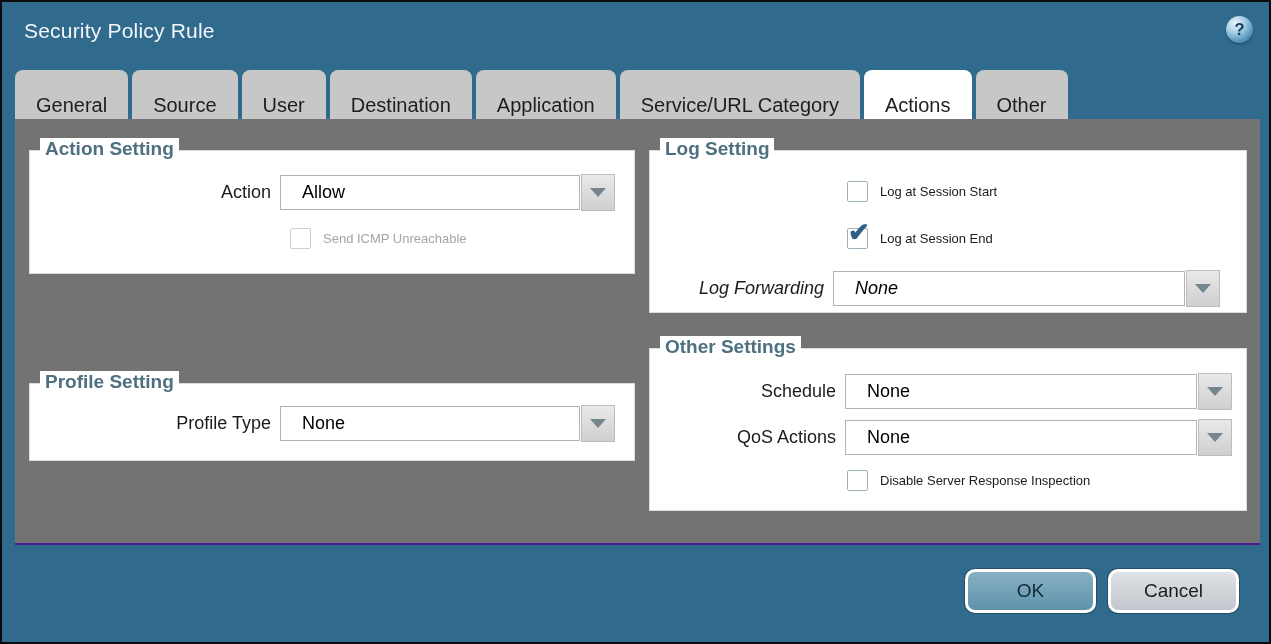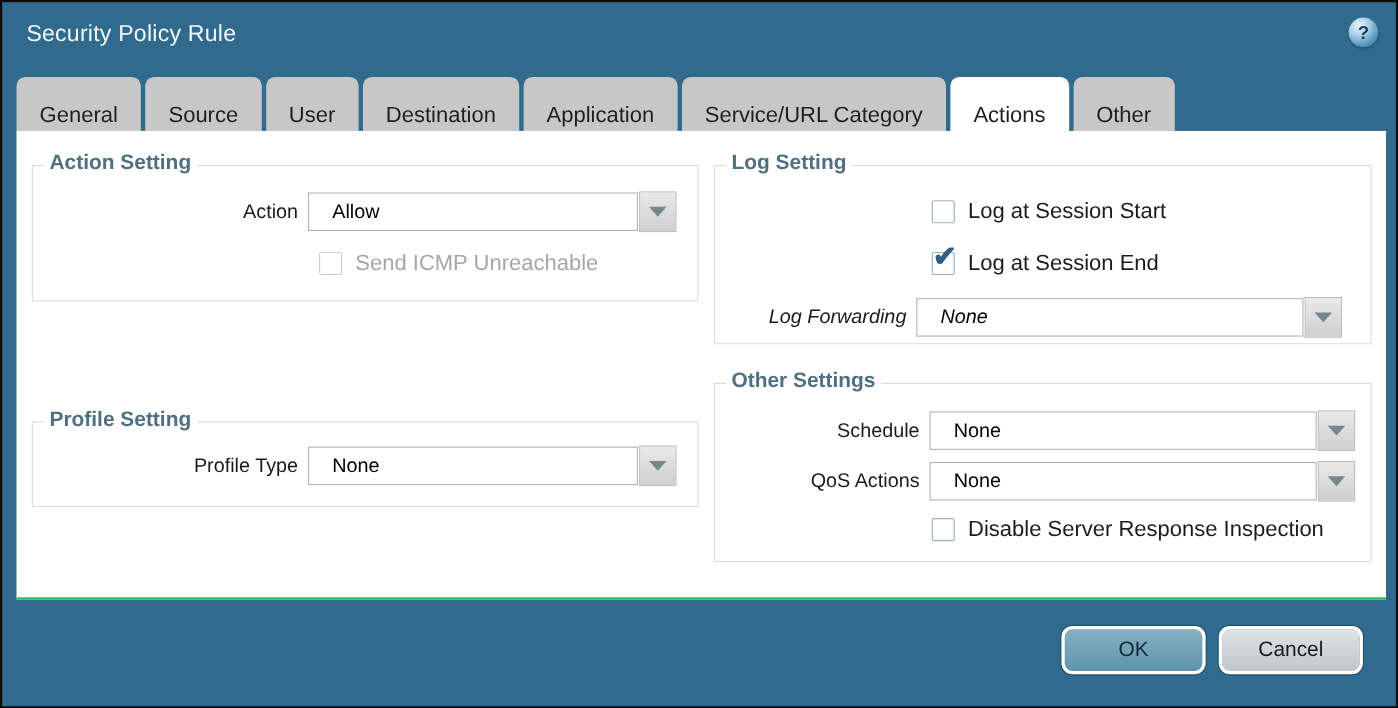--- a/index.html
+++ b/index.html
@@ -38,22 +38,22 @@
     color:#1e1e1e; font-size:20px;
     border-radius:8px 8px 0 0;
     cursor:pointer; white-space:nowrap;
   }
   .tab.active { background:#ffffff; }
 
   
   .content {
     position:absolute; left:13px; top:117px;
     width:1245px; height:426px;
-    background:#ffffff;
-    border-bottom:2px solid #22c55e;
+    background:#737373;
+    border-bottom:2px solid #4c1d95;
   }
 
   .fieldset {
     position:absolute;
     border:1px solid #dcdcdc;
     background:#fff;
   }
   .legend {
     position:absolute; top:-13px; left:10px;
     background:#fff; padding:0 5px;
@@ -104,21 +104,21 @@
     background:#fff;
     border:1px solid #9fb0ba; border-radius:2px;
     position:relative; cursor:pointer;
   }
   .checkbox.disabled { border-color:#c6d0d6; cursor:default; }
   .checkbox .check {
     position:absolute; top:-10px; left:0px;
     font-size:26px; font-weight:bold; color:#2d6083;
     line-height:1;
   }
-  .cb-label { font-size:20px; color:#1b1b1b; margin-left:12px; white-space:nowrap;text-align:right; }
+  .cb-label { font-size:13px; color:#1b1b1b; margin-left:12px; white-space:nowrap;text-align:right; }
   .cb-label.disabled { color:#a6a6a6; }
 
   
   .btn {
     position:absolute; top:567px;
     width:131px; height:44px;
     border:3px solid #ffffff; border-radius:10px;
     font-size:19px; font-family:"Liberation Sans", sans-serif;
     display:flex; align-items:center; justify-content:center;
     cursor:pointer; box-shadow:0 0 0 1px rgba(0,0,0,0.25);

